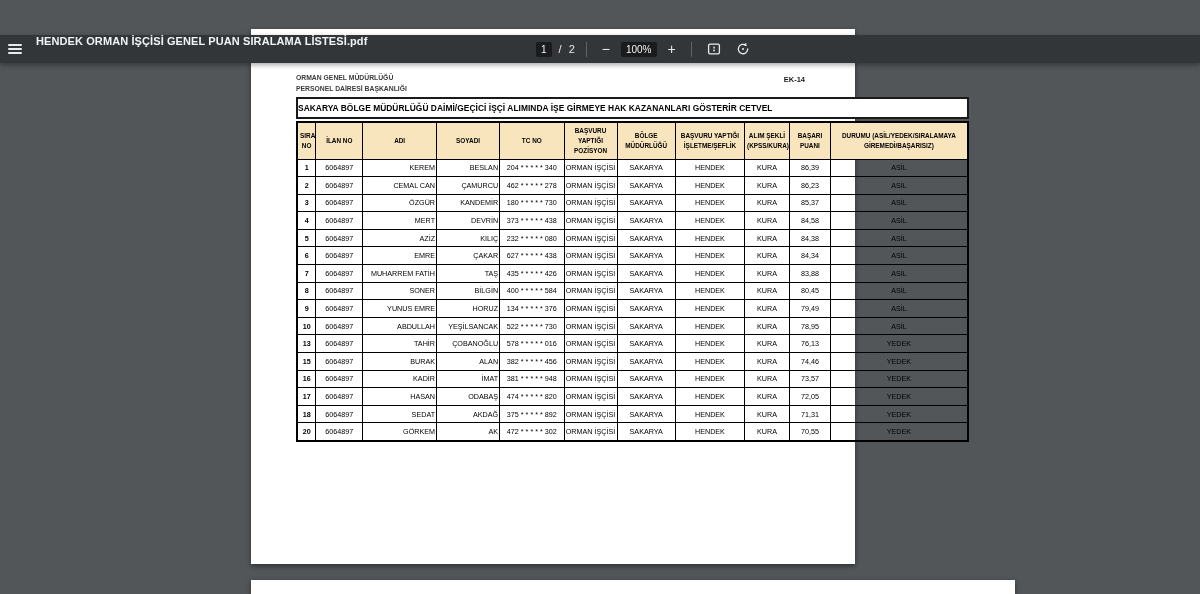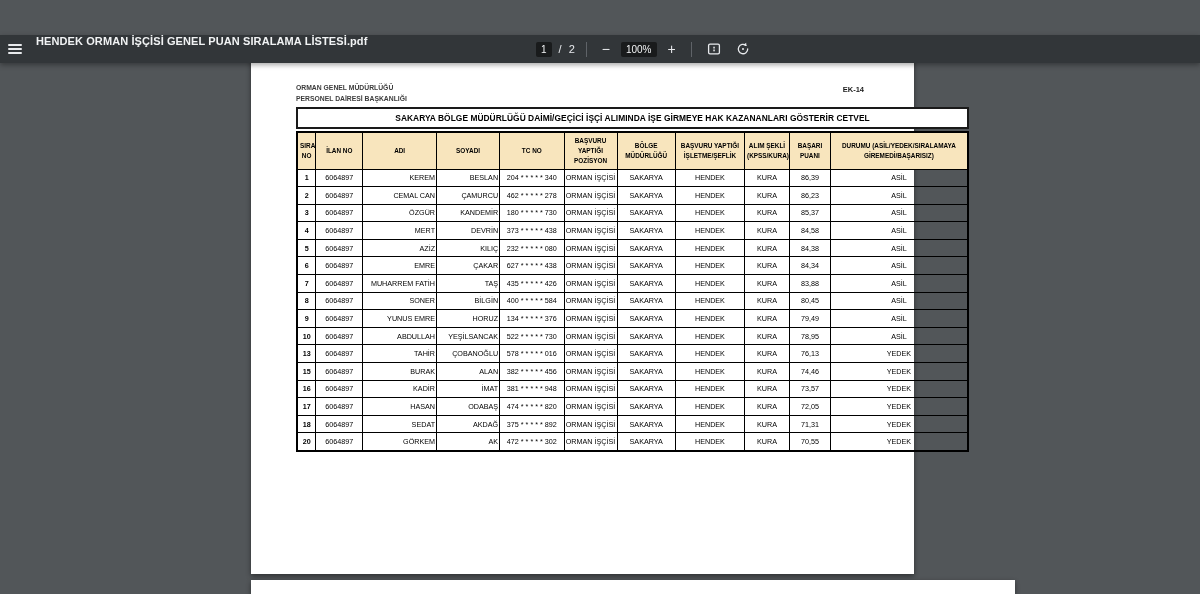--- a/index.html
+++ b/index.html
@@ -22,31 +22,31 @@
   .chip { background:#191b1c; color:#f1f3f4; font-size:10px; padding:2px 5px;
     border-radius:2px; min-width:10px; text-align:center; }
   .vsep { width:1px; height:15px; background:#5f6368; margin:0 4px; }
   .tb-btn { background:none; border:none; color:#e8eaed; font-size:14px; line-height:1;
     cursor:pointer; padding:2px 4px; display:flex; align-items:center; }
   .tb-btn svg { display:block; }
 
   
   .viewer { position:absolute; top:28px; left:0; width:1200px; height:566px; background:#525659; }
   .page { position:absolute; background:#fff; box-shadow:0 2px 5px rgba(0,0,0,.45); }
-  .page1 { left:251px; top:11px;  width:663px; height:535px; }
+  .page1 { left:251px; top:1px;  width:604px; height:535px; }
   .page2 { left:251px; top:552px; width:764px; height:14px; }
 
   
   .org-block { position:absolute; left:45px; top:44px; color:#3c3c3c;
     font-size:6.8px; font-weight:bold; line-height:10.5px; }
   .ek-code { position:absolute; right:50px; top:46px; color:#1a1a1a;
     font-size:7.5px; font-weight:bold; }
   .title-box { position:absolute; left:45px; top:68px; width:673px; height:22px;
     border:2px solid #1a1a1a; background:#fff; display:flex; align-items:center;
-    justify-content:center; }
+    }
   .title-box span { font-size:8.4px; font-weight:bold; color:#000; letter-spacing:.05px; }
   .rank-table { position:absolute; left:45px; top:92px; width:673px;
     border-collapse:collapse; table-layout:fixed; }
   .rank-table th, .rank-table td { border:1px solid #000; color:#000;
     overflow:hidden; }
   .rank-table { border:2px solid #000; }
   .rank-table thead th { background:#f8e5bd; font-size:6.4px; font-weight:bold;
     text-align:center; height:37px; line-height:1.55; padding:1px 2px; }
   .rank-table tbody td { height:17.6px; font-size:7.2px; text-align:center;
     padding:0 1px; white-space:nowrap; }

